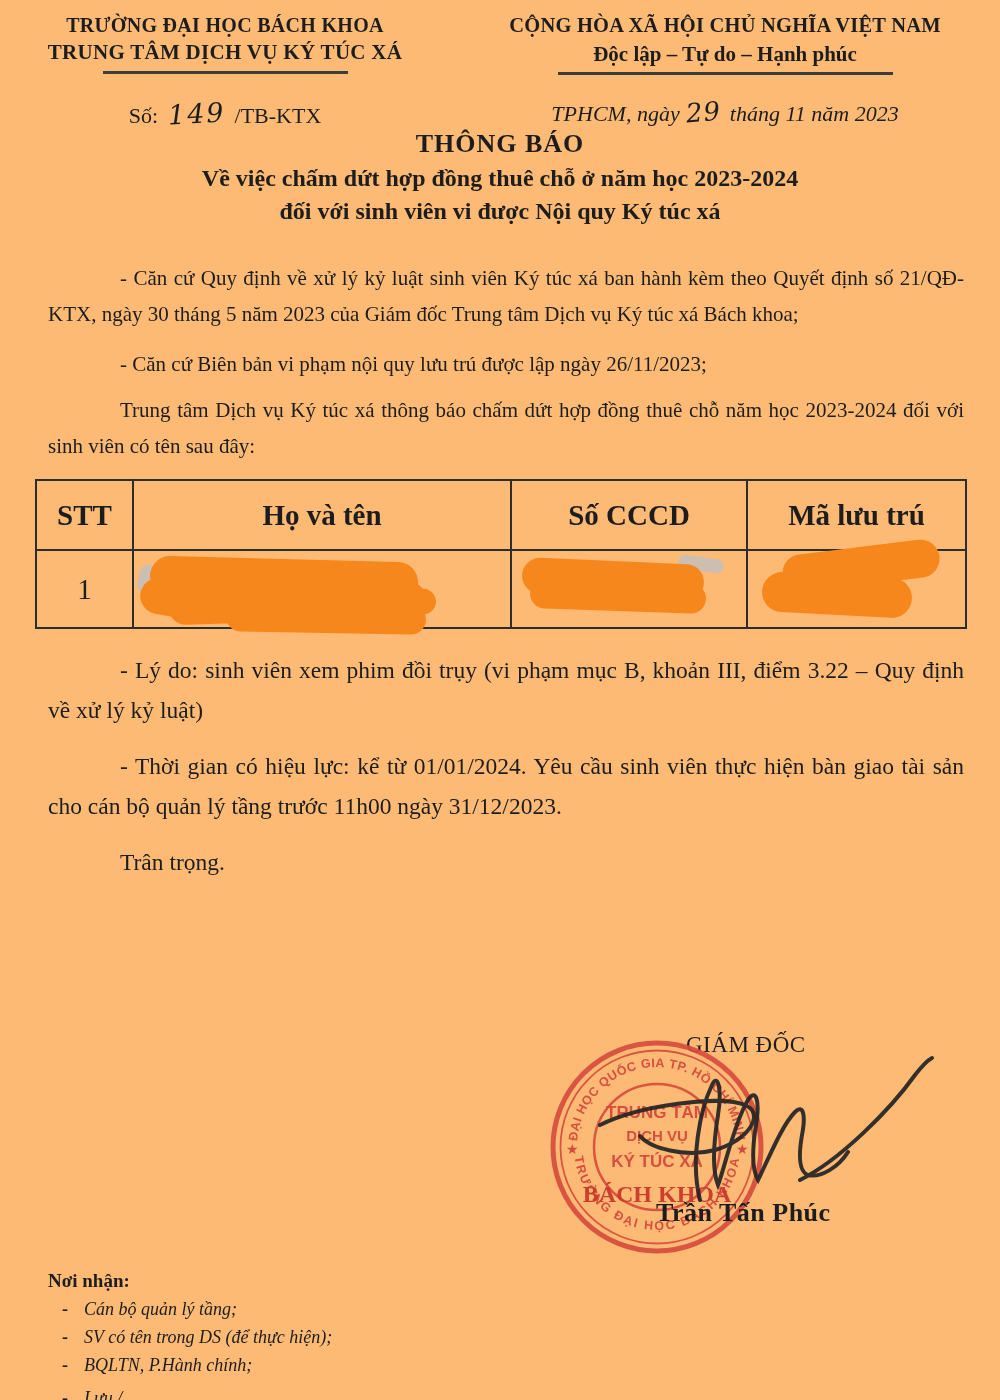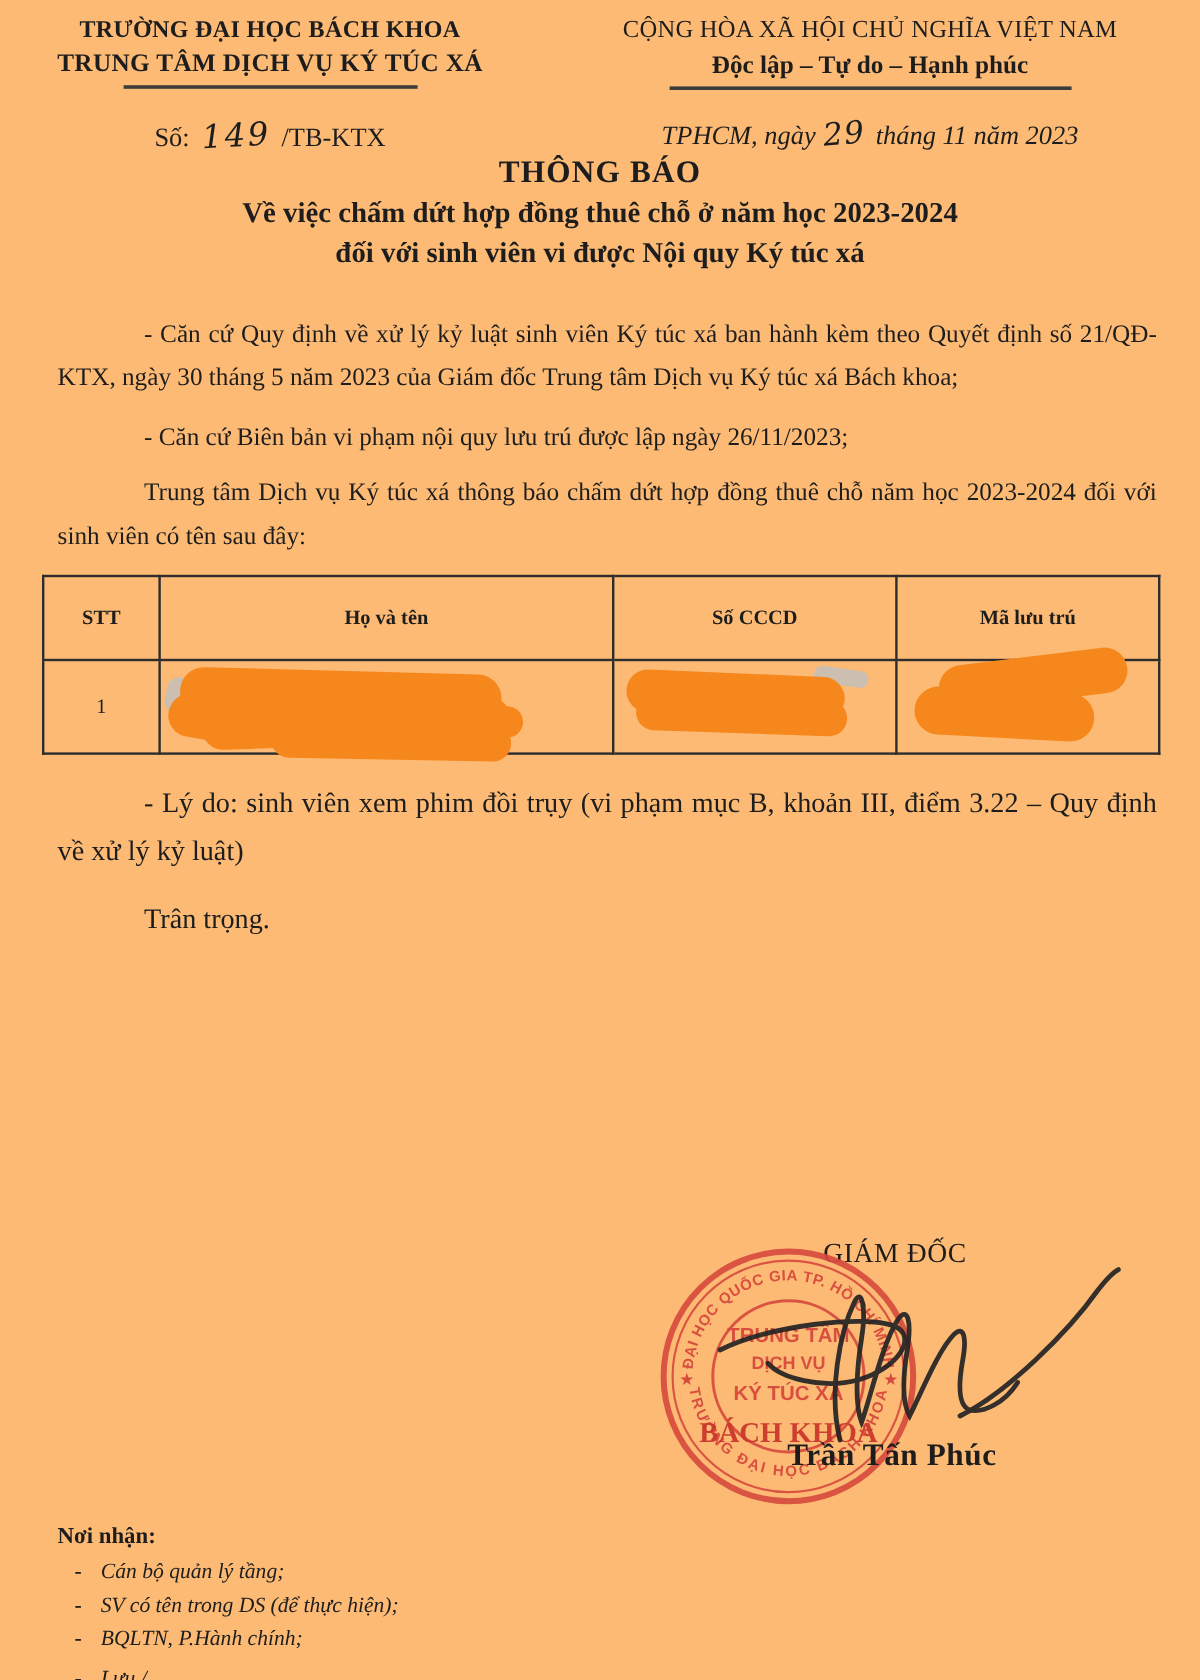--- a/index.html
+++ b/index.html
@@ -8,21 +8,21 @@
     position:relative; width:1000px; height:1400px; margin:0 auto;
     background:#fdba74; color:#1d1d1d; overflow:hidden;
     font-family:"Liberation Serif", serif;
   }
   
   .header { display:flex; padding-top:14px; }
   .h-left  { width:450px; text-align:center; }
   .h-right { width:550px; text-align:center; }
   .org1 { font-size:20px; font-weight:bold; letter-spacing:.3px; }
   .org2 { font-size:21px; font-weight:bold; margin-top:3px; letter-spacing:.3px; }
-  .rep1 { font-size:20.5px; font-weight:normal; letter-spacing:.2px; }
+  .rep1 { font-size:20.5px; font-weight:bold; letter-spacing:.2px; }
   .rep2 { font-size:21px; font-weight:bold; margin-top:5px; }
   .rule-left  { width:245px; border-bottom:3px solid #3c3c3c; margin:6px auto 0; }
   .rule-right { width:335px; border-bottom:3px solid #3c3c3c; margin:5px auto 0; }
   .so-line { margin-top:24px; font-size:22px; }
   .hand { display:inline-block; font-style:italic; font-family:"DejaVu Serif",serif;
           font-size:27px; letter-spacing:2px; transform:rotate(-3deg); margin:0 4px; }
   .date-line { margin-top:22px; font-size:22px; font-style:italic; }
   .hand-day { display:inline-block; font-style:italic; font-family:"DejaVu Serif",serif;
           font-size:26px; transform:rotate(-5deg); letter-spacing:1px; margin:0 3px 0 1px; }
   
@@ -30,21 +30,21 @@
   .t-main { font-size:26px; font-weight:bold; letter-spacing:1px; }
   .t-sub  { font-size:24px; font-weight:bold; margin-top:6px; }
   
   .body-block { margin:36px 36px 0 48px; font-size:21px; line-height:1.7; text-align:justify; }
   .body-block p { text-indent:72px; margin-bottom:15px; }
   .body-block p.tight { margin-bottom:10px; }
   
   table.roster { border-collapse:collapse; margin:12px 0 0 35px; table-layout:fixed; }
   table.roster th, table.roster td {
     border:2.5px solid #2d2d2d; text-align:center; vertical-align:middle;
-    font-size:17px; position:relative; overflow:visible;margin-left:44px;
+    font-size:29px; position:relative; overflow:visible;margin-left:44px;
   }
   table.roster th { height:70px; font-weight:bold; }
   table.roster td { height:78px; }
   .redact { position:absolute; border-radius:20px; background:#f6871d; }
   .smudge { position:absolute; border-radius:10px; background:#b7c0cc; opacity:.7; }
   
   .body-block2 { margin:22px 36px 0 48px; font-size:23.5px; line-height:1.7; text-align:justify; }
   .body-block2 p { text-indent:72px; margin-bottom:16px; }
   
   .sig-title { position:absolute; left:686px; top:1032px; font-size:23px; font-weight:normal; letter-spacing:.5px; }
@@ -131,20 +131,21 @@
         <span class="smudge" style="left:110px;top:44px;width:30px;height:14px;transform:rotate(20deg);"></span>
         <div class="redact" style="left:34px;top:-4px;width:158px;height:38px;transform:rotate(-7deg);"></div>
         <div class="redact" style="left:14px;top:24px;width:150px;height:40px;transform:rotate(3deg);"></div>
       </td>
     </tr>
   </tbody>
     </table>
 
   <div class="body-block2">
     <p>- Lý do: sinh viên xem phim đồi trụy (vi phạm mục B, khoản III, điểm 3.22 – Quy định về xử lý kỷ luật)</p>
+    <p>- Thời gian có hiệu lực: kể từ 01/01/2024. Yêu cầu sinh viên thực hiện bàn giao tài sản cho cán bộ quản lý tầng trước 11h00 ngày 31/12/2023.</p>
     <p>Trân trọng.</p>
   </div>
 
   <div class="sig-title">GIÁM ĐỐC</div>
 
   <svg class="stamp" viewBox="0 0 222 222">
     <g fill="none" stroke="#d7493d" opacity="0.9">
       <circle cx="111" cy="111" r="104" stroke-width="5"></circle>
       <circle cx="111" cy="111" r="96.5" stroke-width="1.8"></circle>
       <circle cx="111" cy="111" r="63" stroke-width="2.5"></circle>

